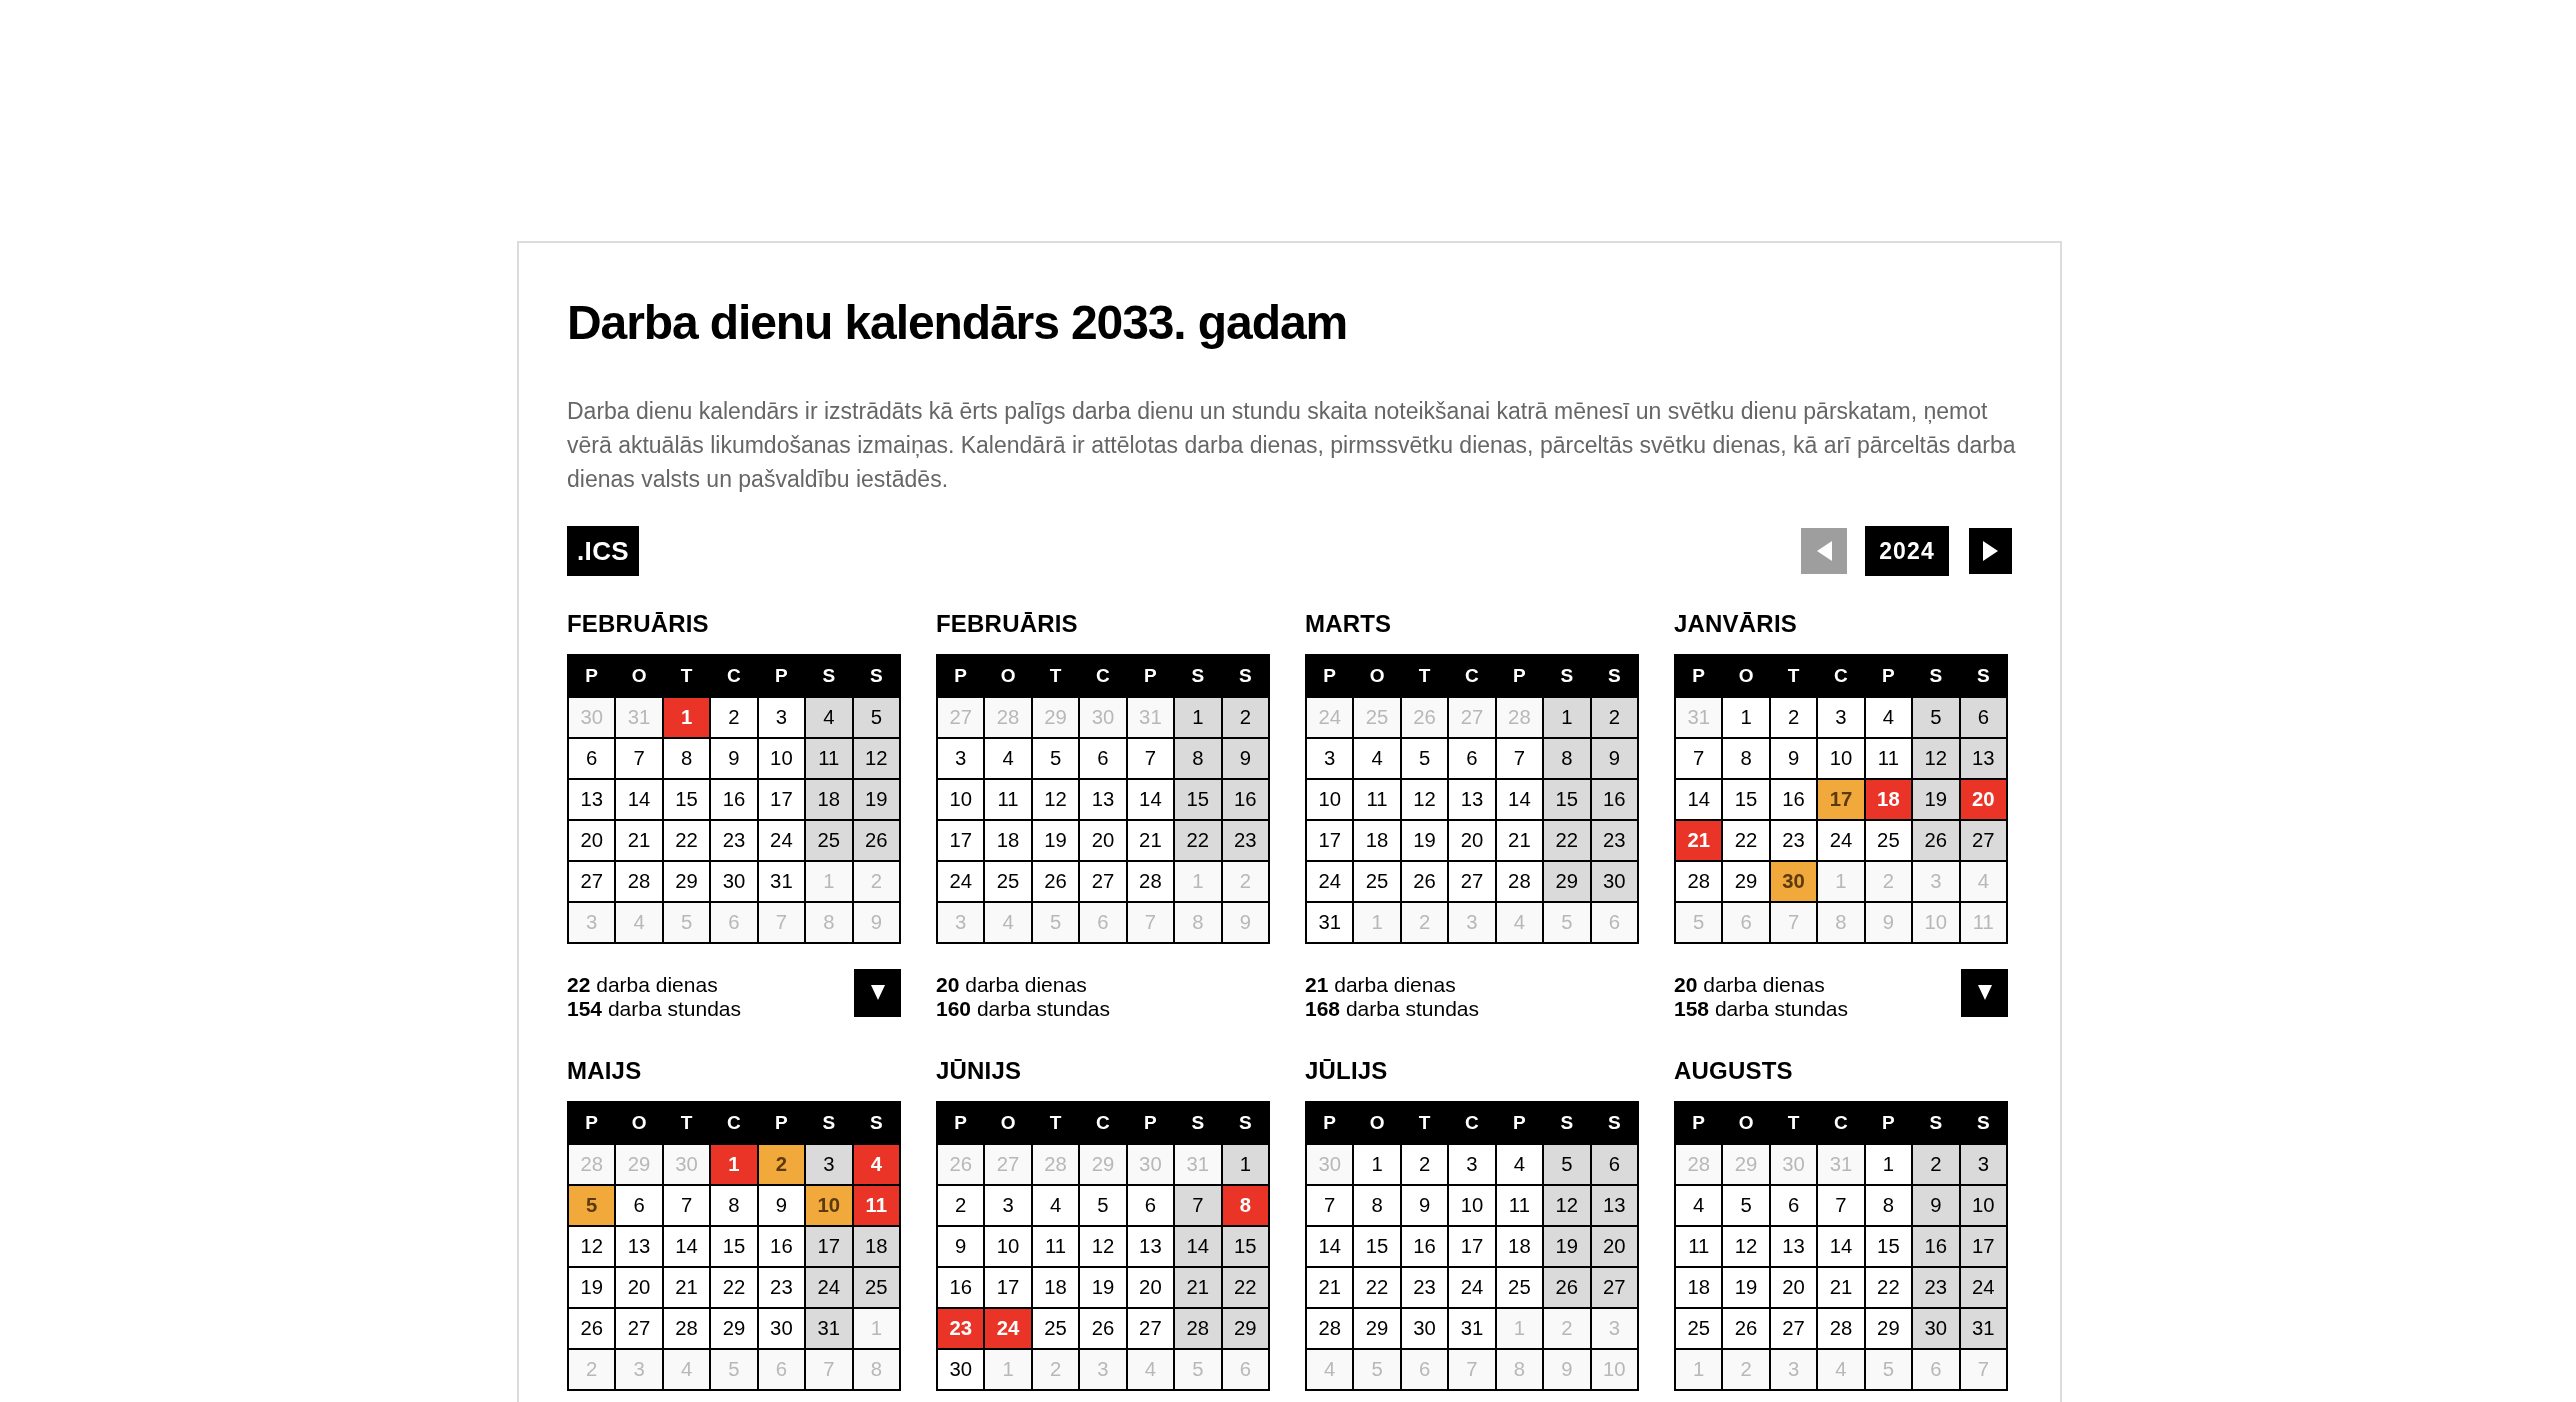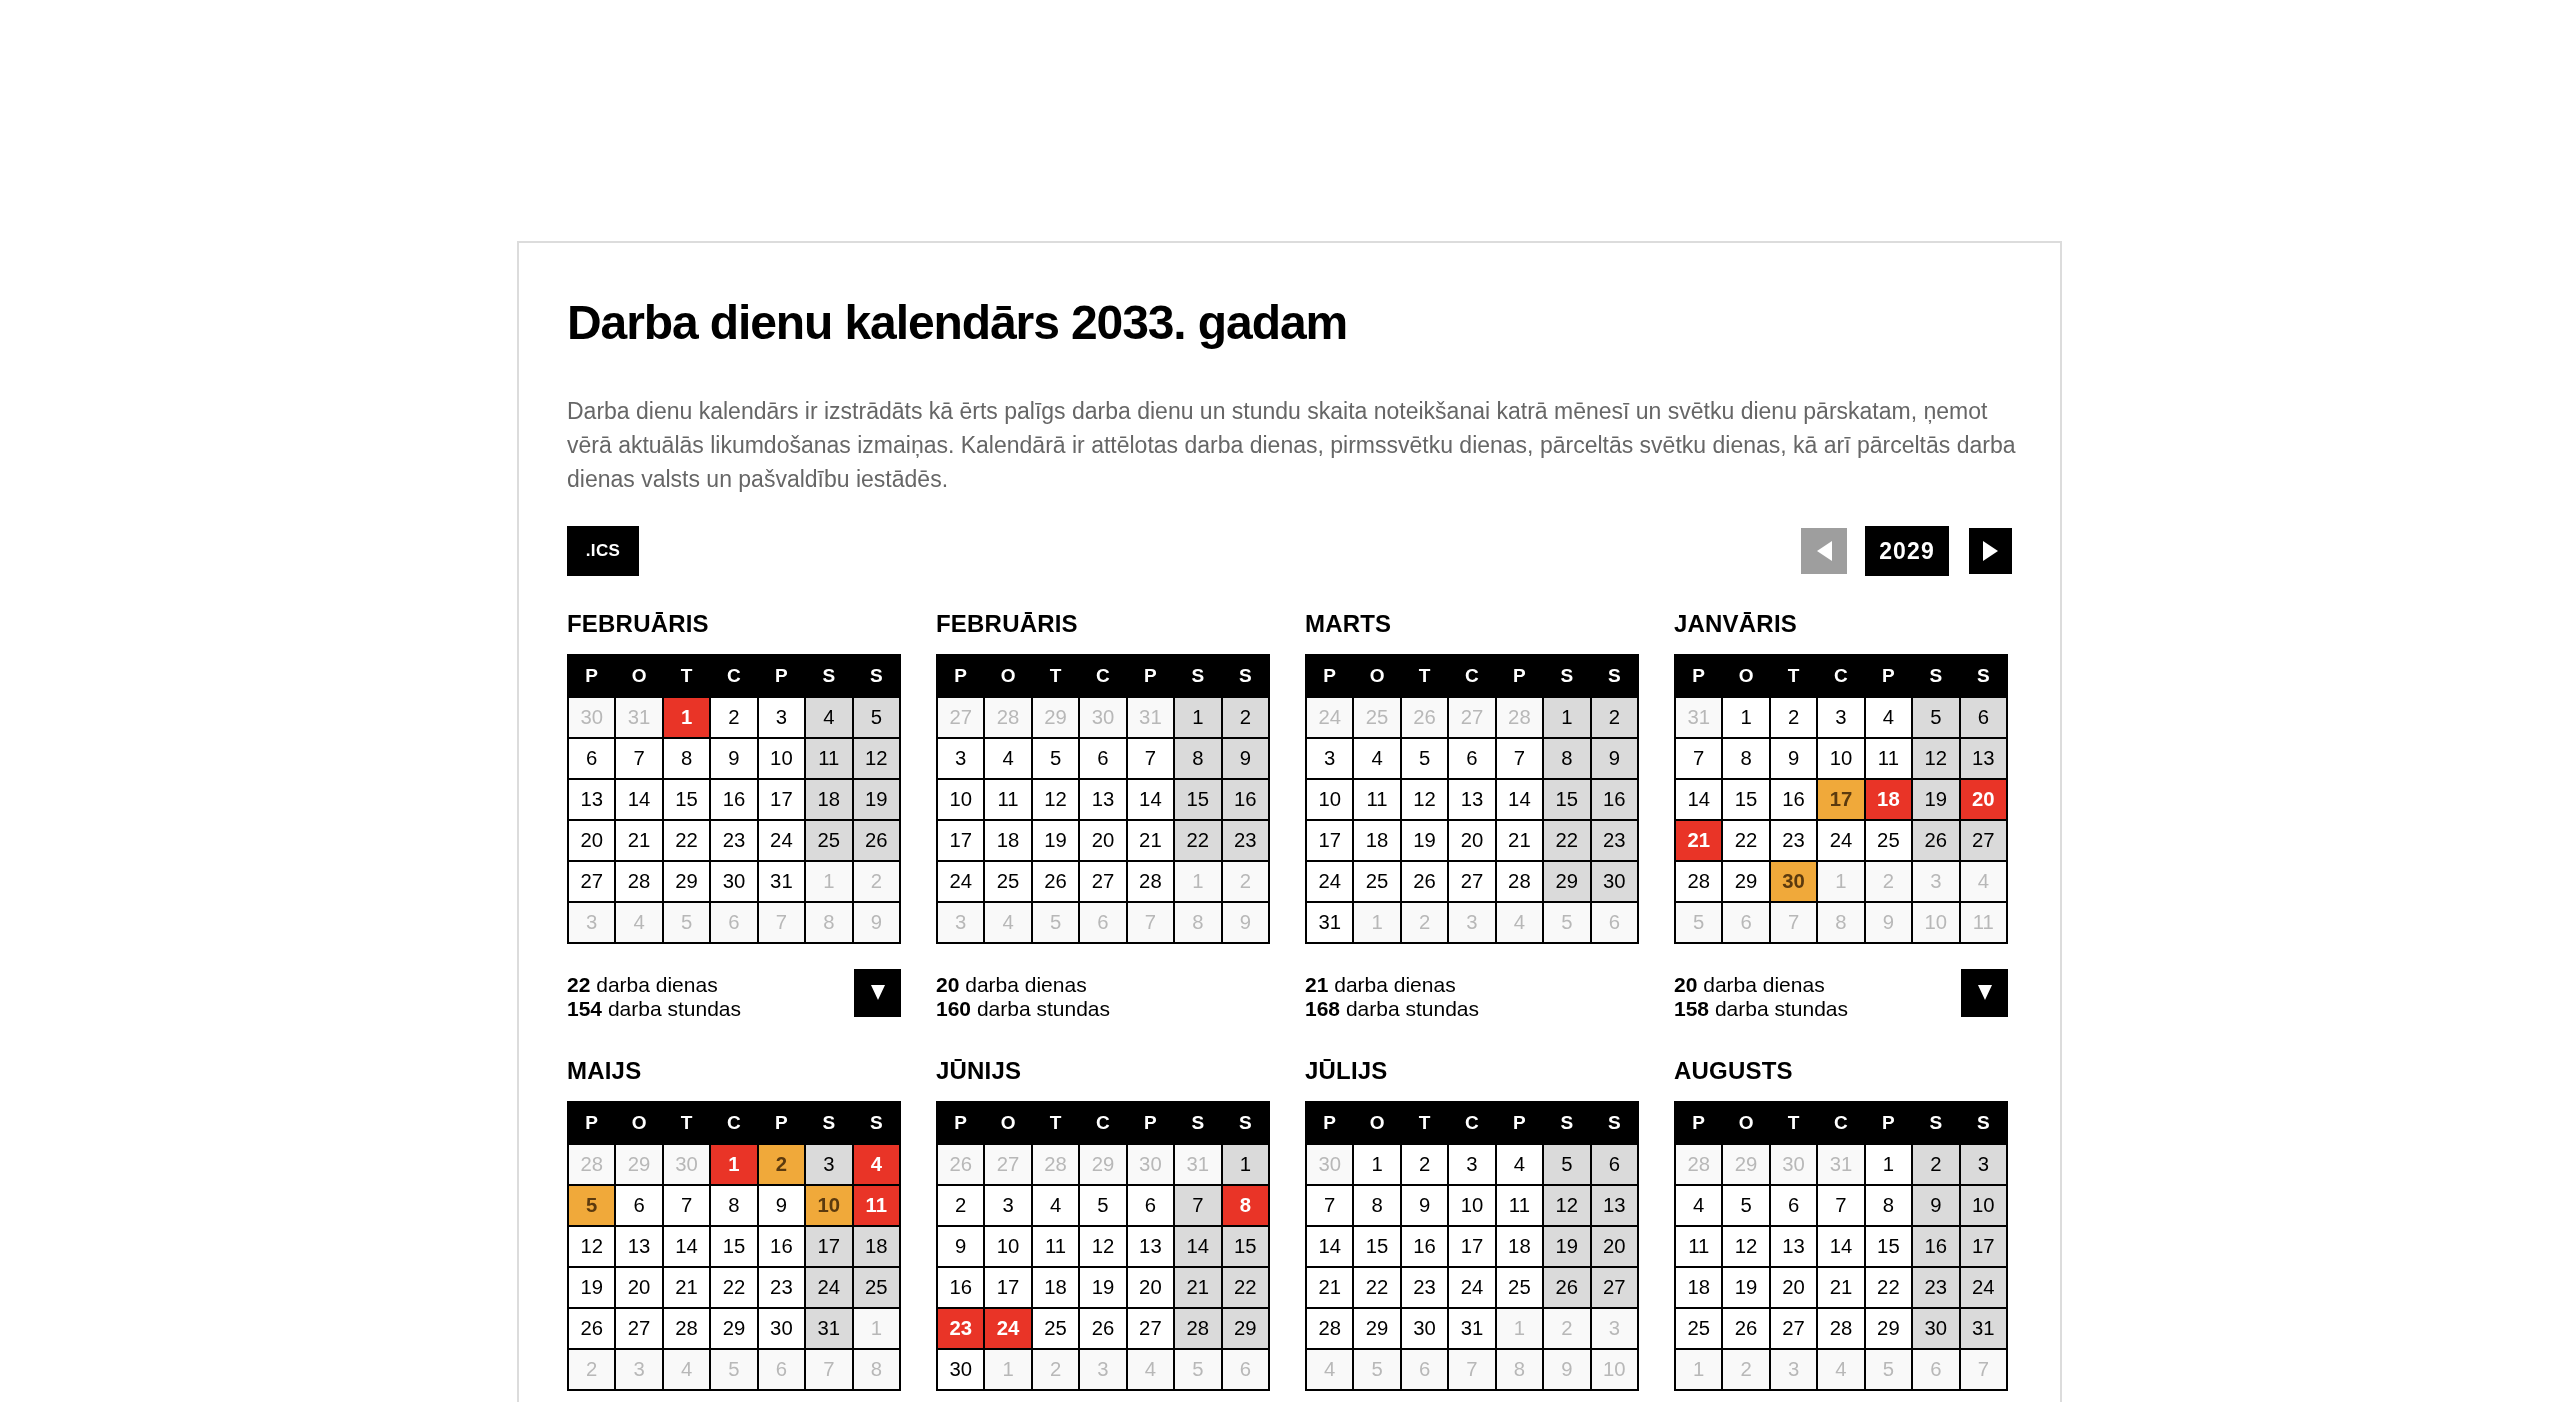--- a/index.html
+++ b/index.html
@@ -17,21 +17,21 @@
     font-size: 48px; font-weight: 700; letter-spacing: -1.1px; line-height: 60px; white-space: nowrap;
   }
   .intro {
     position: absolute; top: 131px; left: 0; width: 1454px;
     font-size: 23px; line-height: 34px; color: #666666; margin-top: 20px;
   }
 
   .toolbar { position: absolute; top: 283px; left: 0; width: 1445px; height: 50px; }
   .ics-btn {
     position: absolute; left: 0; top: 0; width: 72px; height: 50px;
-    background: #000; color: #fff; font-weight: 700; font-size: 17px;
+    background: #000; color: #fff; font-weight: 700; font-size: 26px;
     display: flex; align-items: center; justify-content: center; letter-spacing: 0.4px; cursor: pointer;
   }
   .year-nav { position: absolute; right: 0; top: 0; height: 50px; }
   .nav-btn {
     position: absolute; top: 2.3px; width: 46px; height: 46px;
     display: flex; align-items: center; justify-content: center; cursor: pointer;
   }
   .nav-prev { right: 165px; background: #9e9e9e; }
   .nav-next { right: 0; background: #000; width: 43px; }
   .year-label {
@@ -82,21 +82,21 @@
   <div class="inner">
     <h1 class="page-title">Darba dienu kalendārs 2033. gadam</h1>
     <p class="intro">Darba dienu kalendārs ir izstrādāts kā ērts palīgs darba dienu un stundu skaita noteikšanai katrā mēnesī un svētku dienu pārskatam, ņemot vērā aktuālās likumdošanas izmaiņas. Kalendārā ir attēlotas darba dienas, pirmssvētku dienas, pārceltās svētku dienas, kā arī pārceltās darba dienas valsts un pašvaldību iestādēs.</p>
 
     <div class="toolbar">
       <div class="ics-btn">.ICS</div>
       <div class="year-nav">
         <div class="nav-btn nav-prev">
           <span class="tri-left"></span>
         </div>
-        <div class="year-label">2029</div>
+        <div class="year-label">2024</div>
         <div class="nav-btn nav-next">
           <span class="tri-right"></span>
         </div>
       </div>
     </div>
 
     <div class="months" id="months">
         <div class="month">
     <div class="month-title">FEBRUĀRIS</div>
     <table class="cal">

